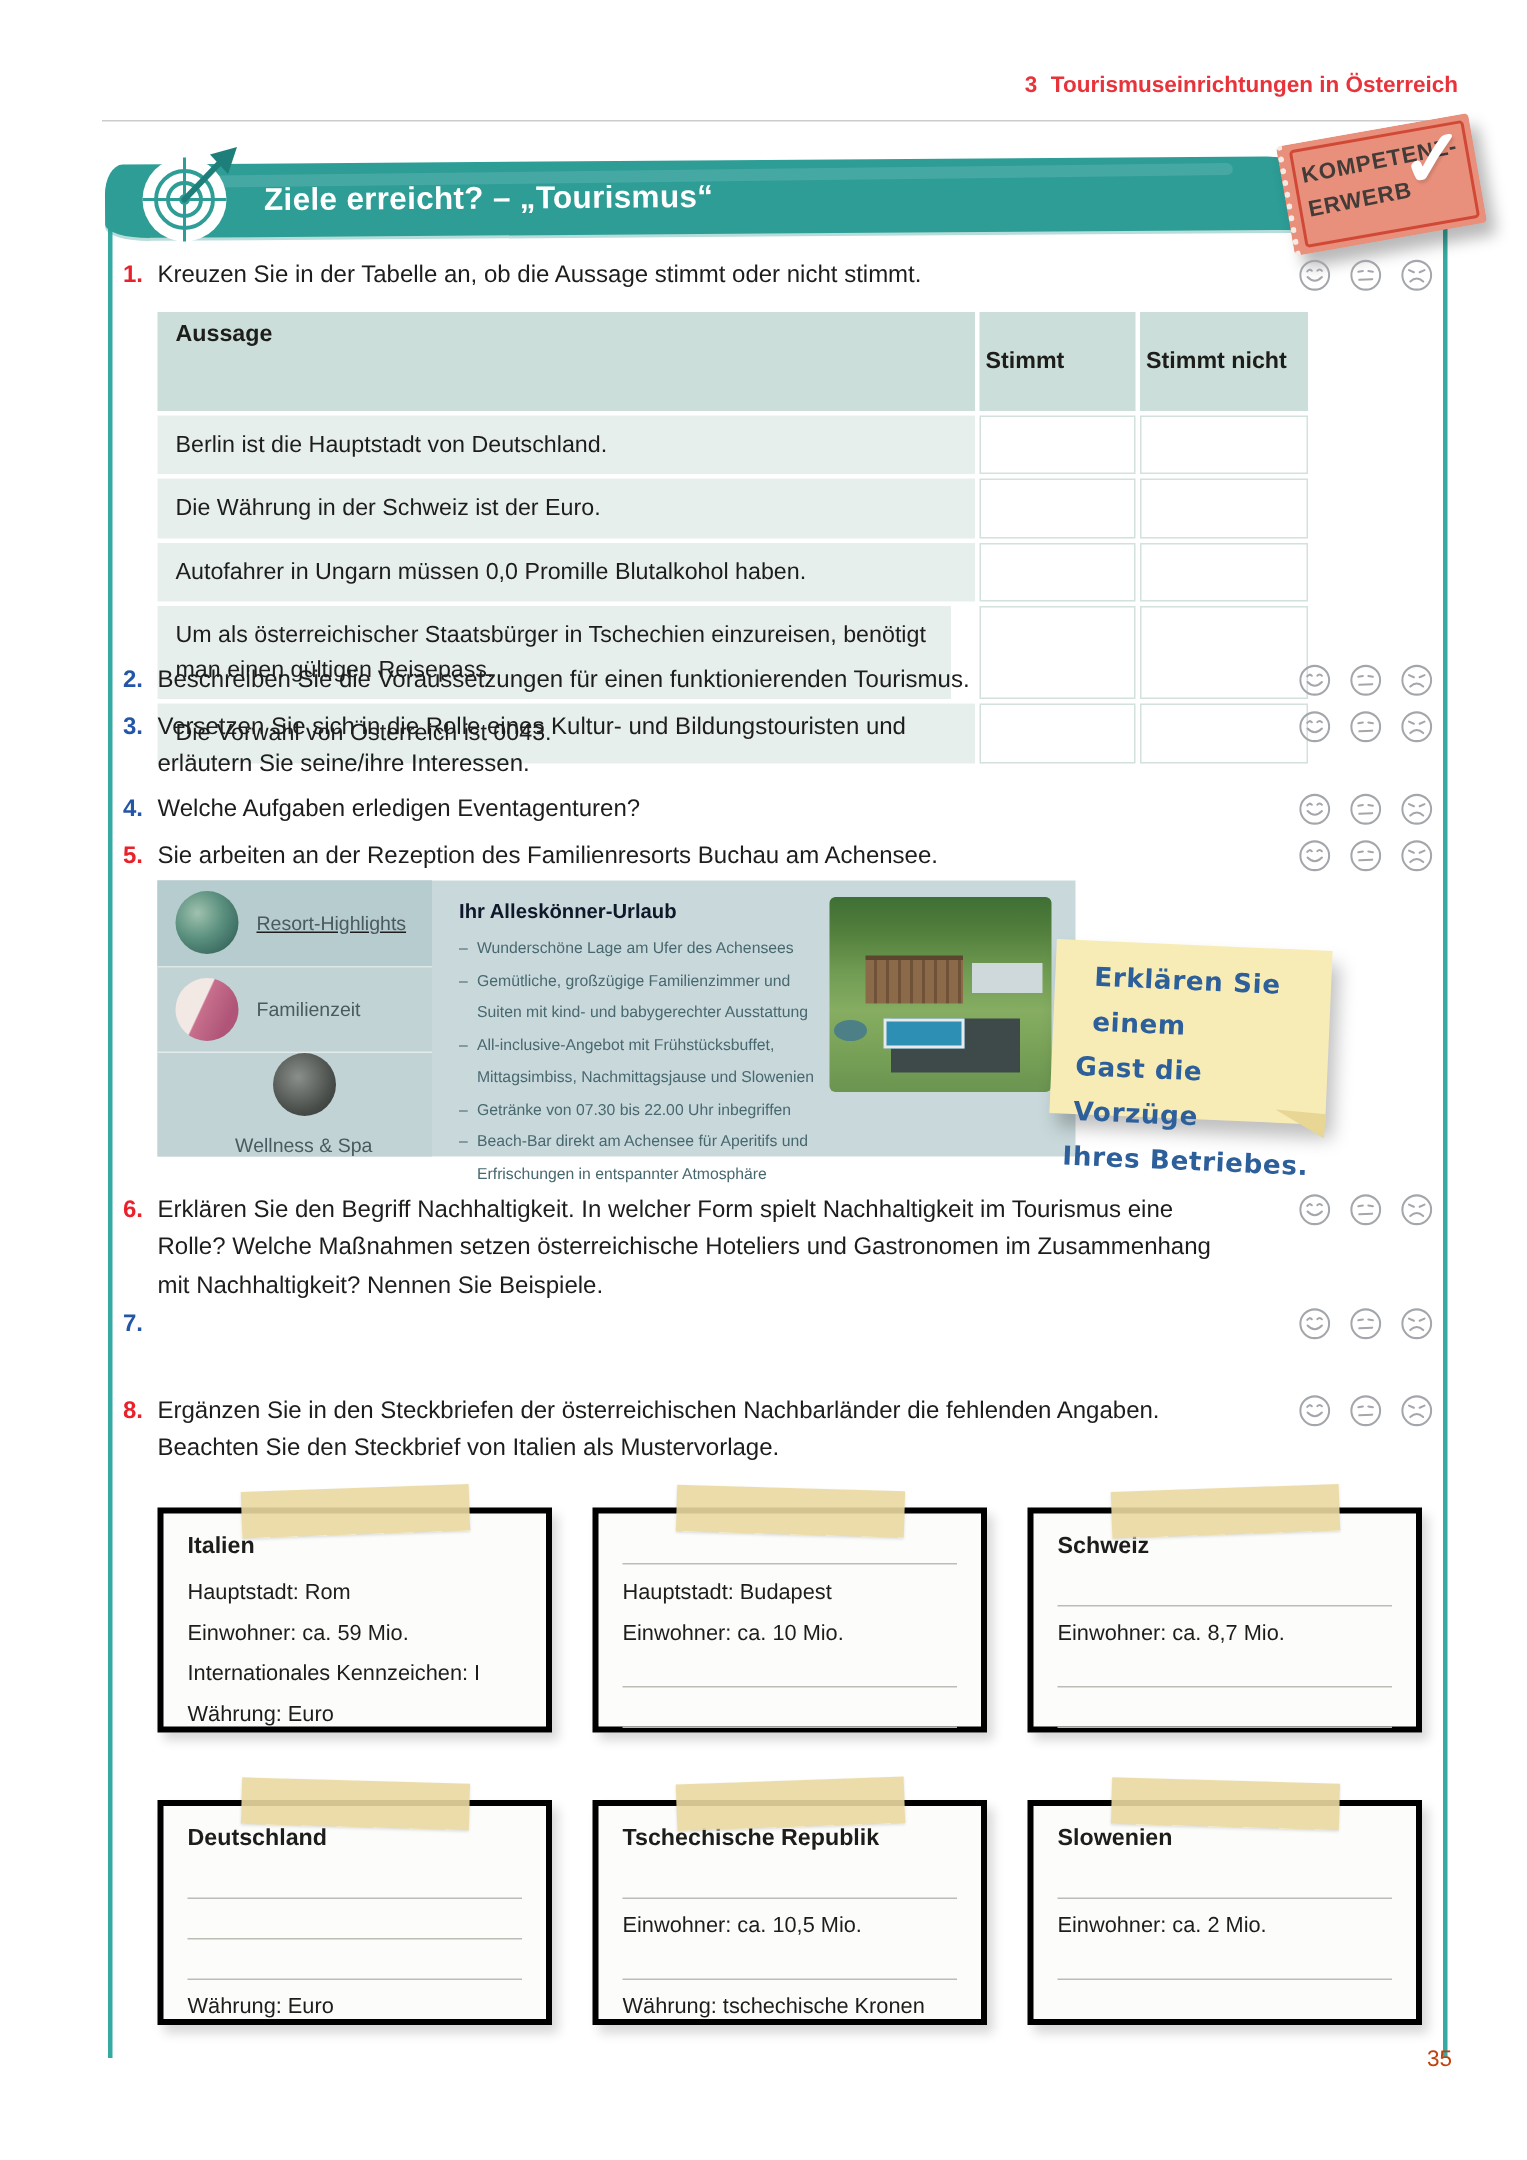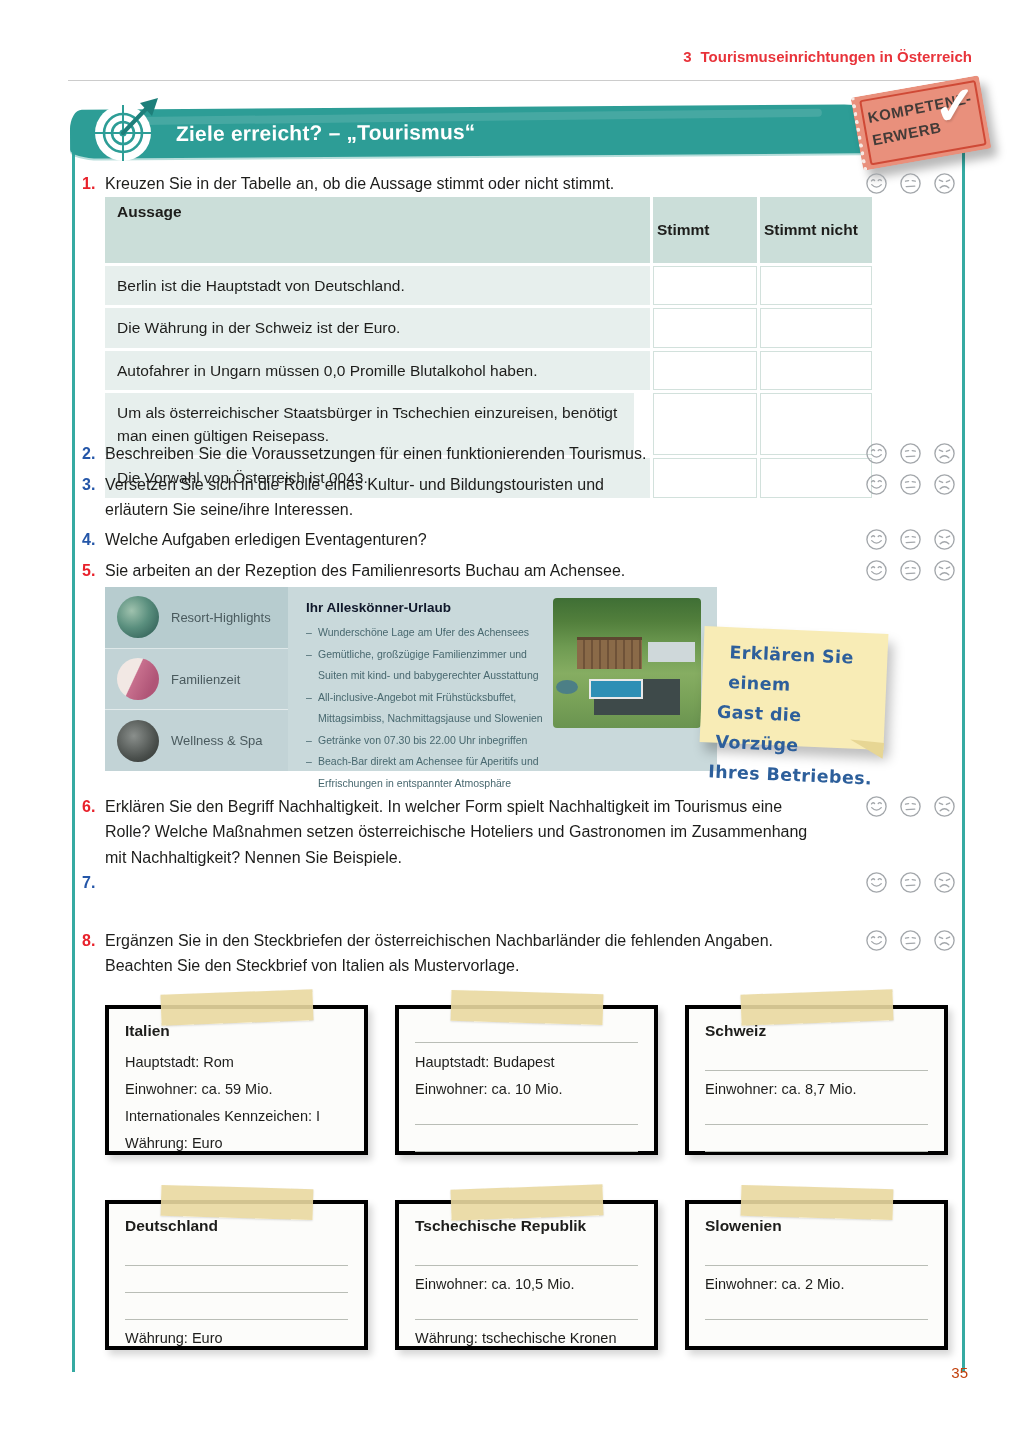--- a/index.html
+++ b/index.html
@@ -57,40 +57,40 @@
 
   
   .question{position:absolute;left:82px;width:876px;font-size:16px;line-height:1.58;}
   .qnum{position:absolute;left:0;top:0;font-weight:bold;}
   .qtext{display:block;margin-left:23px;color:#1d1d1b;}
   .smileys{position:absolute;right:2px;top:1px;display:flex;gap:11px;color:#a3a7ab;}
   .sm{width:23px;height:23px;}
 
   
   .q-table{
-    left:105px;top:197px;width:767px;display:grid;
+    left:105px;top:208px;width:767px;display:grid;
     grid-template-columns:545px 104px 112px;row-gap:3px;column-gap:3px;
     font-size:15.5px;
   }
   .q-table .hcell{background:#cbded9;font-weight:bold;padding:6px 12px;}
   .q-table .hcell.c{text-align:left;padding:24px 4px;}
   .q-table .acell{background:#e7efed;padding:8px 12px;line-height:1.5;}
   .q-table .ccell{background:#ffffff;border:1px solid #d2e1dc;}
 
   
   .resort{
     left:105px;top:587px;width:612px;height:184px;background:#c9d9db;display:flex;
   }
   .r-side{width:183px;background:#c2d3d6;display:flex;flex-direction:column;}
   .r-side-item{
     flex:1;display:flex;align-items:center;gap:12px;padding-left:12px;
     border-bottom:1px solid rgba(255,255,255,.55);
   }
-  .r-side-item:first-child{background:#b7cccf;}
-  .r-side-item:last-child{border-bottom:none;}
+  .r-side-item:first-child{background:#b7cccf;text-decoration:underline;}
+  .r-side-item:last-child{border-bottom:none;flex-direction:column;}
   .r-thumb{width:42px;height:42px;border-radius:50%;flex:0 0 auto;}
   .thumb-pool{background:radial-gradient(circle at 35% 35%,#9fc2ae,#5a8f7e 45%,#3e6e63 75%,#2e5248);}
   .thumb-family{background:linear-gradient(115deg,#f2e8e4 42%,#c76f8d 44%,#b05577 78%);}
   .thumb-spa{background:radial-gradient(circle at 40% 38%,#8a8f8c,#4a4f4c 62%,#2c302e);}
   .r-side-label{font-size:13px;color:#4a5a5e;}
   .r-main{flex:1;padding:13px 8px 8px 18px;}
   .r-heading{font-size:13.5px;font-weight:bold;color:#0f172a;margin-bottom:7px;}
   .r-bullets{margin:0;padding:0;list-style:none;font-size:10.5px;color:#48686f;line-height:2.05;}
   .r-bullets li{padding-left:12px;position:relative;}
   .r-bullets li::before{content:"–";position:absolute;left:0;top:0;}

